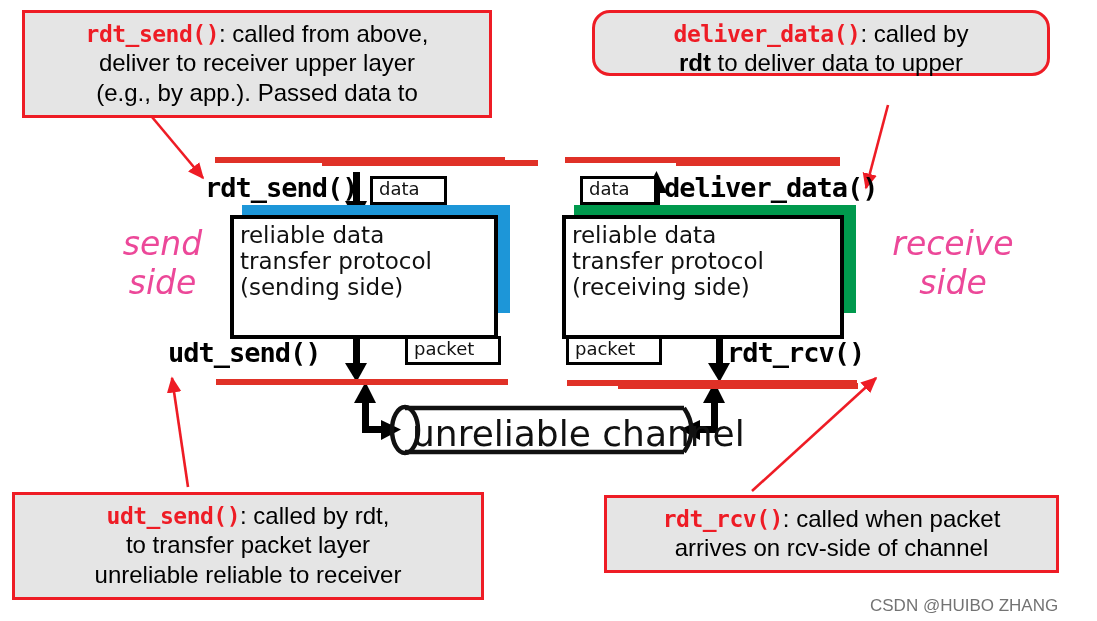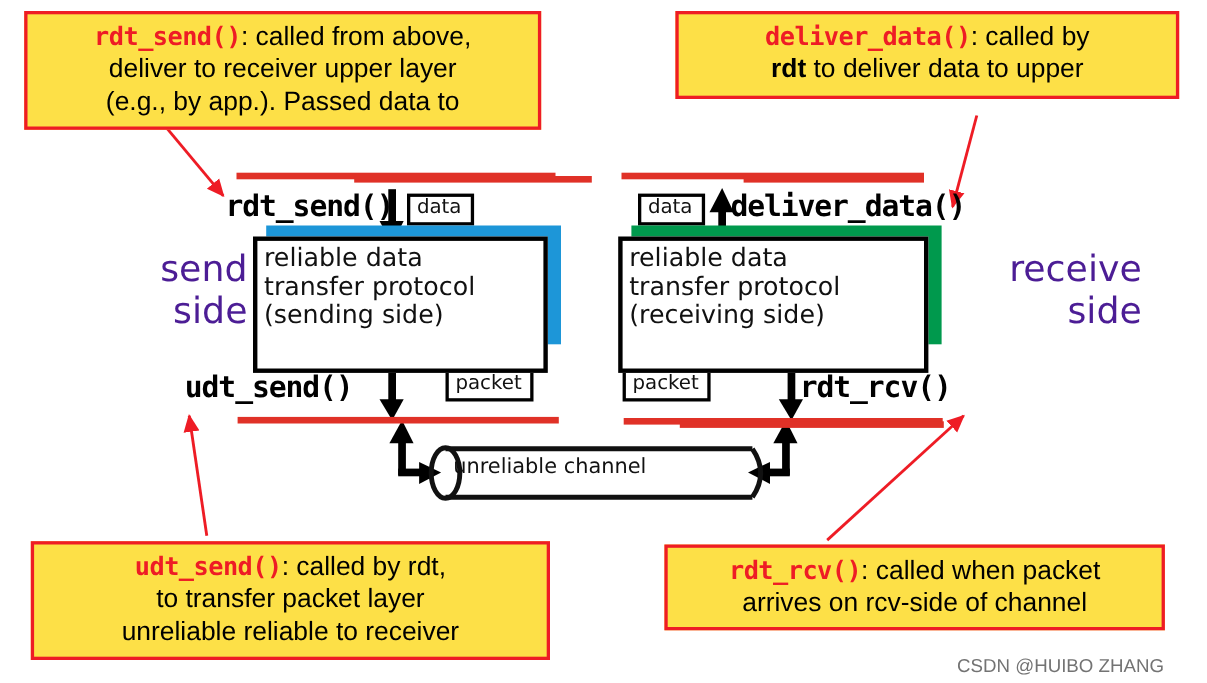--- a/index.html
+++ b/index.html
@@ -15,21 +15,21 @@
     position: relative;
     width: 1097px; height: 621px;
     background: #ffffff;
   }
   .abs { position: absolute; }
 
   
   .callout {
     position: absolute;
     border: 3px solid #ee1c25;
-    background: #fde047;
+    background: #e5e5e5;
     box-sizing: border-box;
     text-align: center;
     color: #000000;
     line-height: 1.22;
     font-size: 24px;
     padding: 6px 8px 8px 8px;
   }
   .callout .mono-red {
     font-family: "DejaVu Sans Mono", "Liberation Mono", monospace;
     color: #ee1c25;
@@ -58,26 +58,27 @@
     font-family: "DejaVu Sans", sans-serif;
     font-size: 23px;
     line-height: 1.12;
     color: #111111;
     white-space: nowrap;
   }
 
   
   .side-label {
     position: absolute;
-    color: #4c1d95;
+    color: #ec4899;
     font-size: 33px;
     font-family: "DejaVu Sans", sans-serif;
-    text-align: right;
+    text-align: center;
     line-height: 1.18;
     white-space: nowrap;
+    font-style: italic;
   }
 
   
   .fn-label {
     position: absolute;
     font-family: "DejaVu Sans Mono", "Liberation Mono", monospace;
     font-weight: bold;
     font-size: 27px;
     color: #000000;
     white-space: nowrap;
@@ -85,37 +86,37 @@
   }
 
   
   .pkt-box {
     position: absolute;
     border: 3px solid #000000;
     background: #ffffff;
     font-family: "DejaVu Sans", sans-serif;
     font-size: 18px;
     color: #111111;
-    padding: 1px 8px 3px 6px;
+    padding: 1px 24px 3px 6px;
     white-space: nowrap;
     line-height: 1.05;
   }
 
   
   .redline {
     position: absolute;
     height: 6px;
     background: #e03127;
   }
 
   
   .channel-text {
     position: absolute;
     font-family: "DejaVu Sans", sans-serif;
-    font-size: 19px;
+    font-size: 36px;
     color: #111111;
     white-space: nowrap;
   }
 
   .watermark {
     position: absolute;
     color: #737373;
     font-size: 17px;
     font-family: "Liberation Sans", sans-serif;
     white-space: nowrap;
@@ -194,26 +195,26 @@
   <div class="redline abs" style="left:216px; top:379px; width:292px;"></div>
   <div class="redline abs" style="left:567px; top:380px; width:290px;"></div>
   <div class="redline abs" style="left:618px; top:383px; width:240px;"></div>
 
   <div class="callout" style="left:22px; top:10px; width:470px; height:108px;">
     <span class="ln"><span class="mono-red">rdt_send()</span><span>: called from above,</span></span>
     <span class="ln">deliver to receiver upper layer</span>
     <span class="ln">(e.g., by app.). Passed data to</span>
   </div>
 
-  <div class="callout" style="left:614px; top:10px; width:458px; height:80px;">
+  <div class="callout" style="left:592px; top:10px; width:458px; height:66px;border-radius:18px;">
     <span class="ln"><span class="mono-red">deliver_data()</span><span>: called by</span></span>
     <span class="ln"><b>rdt</b><span> to deliver data to upper</span></span>
   </div>
 
-  <div class="callout" style="left:28px; top:492px; width:472px; height:108px;">
+  <div class="callout" style="left:12px; top:492px; width:472px; height:108px;">
     <span class="ln"><span class="mono-red">udt_send()</span><span>: called by rdt,</span></span>
     <span class="ln">to transfer packet layer</span>
     <span class="ln">unreliable reliable to receiver</span>
   </div>
 
   <div class="callout" style="left:604px; top:495px; width:455px; height:78px;">
     <span class="ln"><span class="mono-red">rdt_rcv()</span><span>: called when packet</span></span>
     <span class="ln">arrives on rcv-side of channel</span>
   </div>
 

